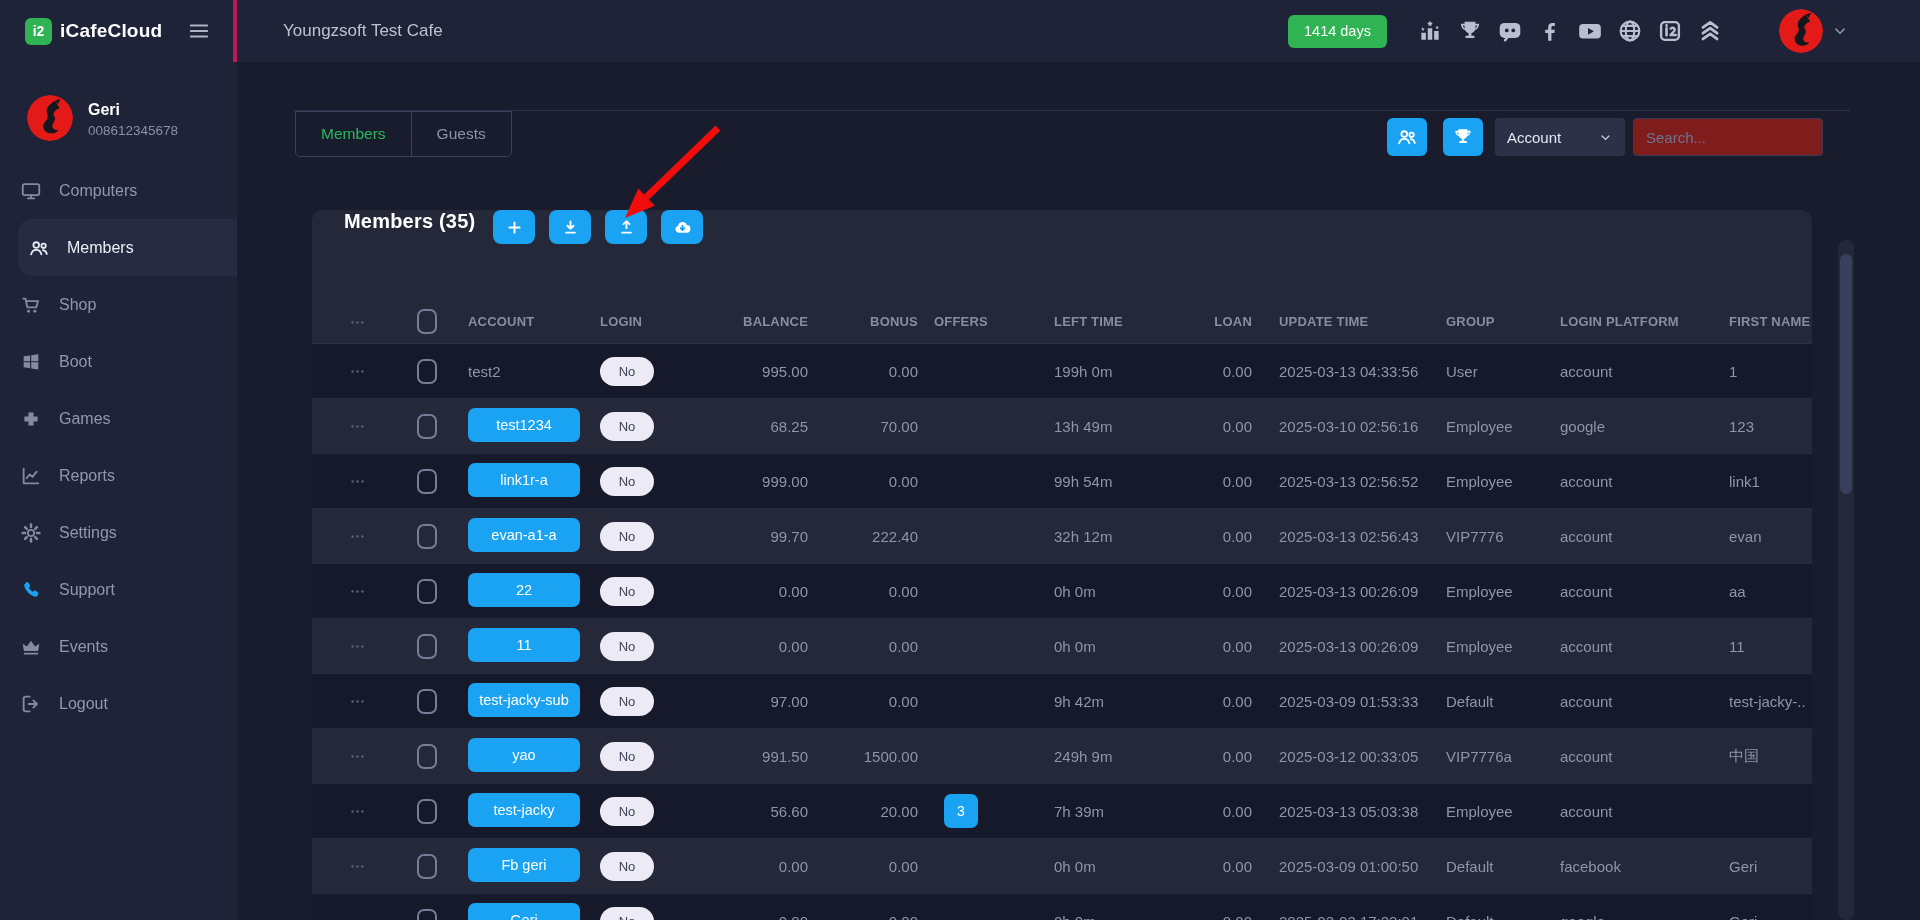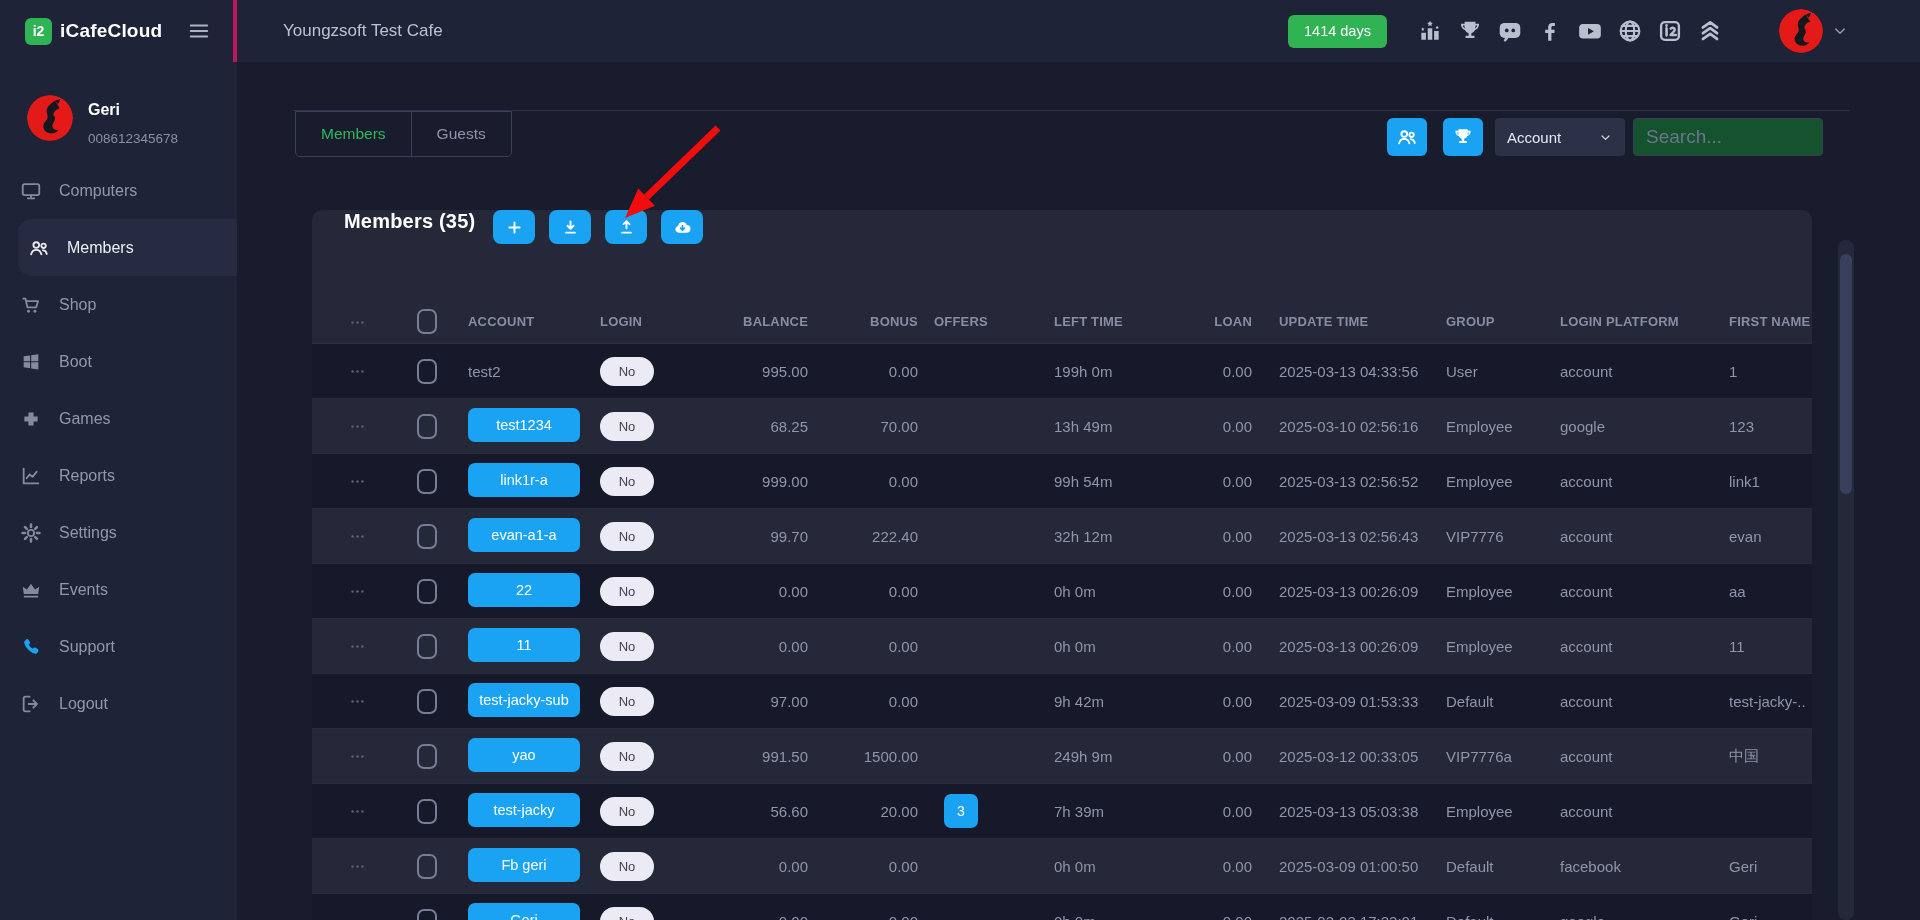--- a/index.html
+++ b/index.html
@@ -15,39 +15,39 @@
   .header-icons { position:absolute; left:1416px; top:17px; display:flex; gap:13px; color:#b9bfce; align-items:center; }
   .h-icon { width:27px; height:27px; display:inline-flex; align-items:center; justify-content:center; }
   .hdr-avatar { position:absolute; left:1779px; top:9px; width:44px; height:44px; border-radius:50%; overflow:hidden; }
   .hdr-chevron { position:absolute; left:1831px; top:22px; color:#8f95aa; }
 
   .sidebar { position:absolute; left:0; top:62px; width:237px; height:858px; background:#1f2337; z-index:4; }
   .user-block { height:100px; display:flex; padding:33px 0 0 27px; }
   .side-avatar { width:46px; height:46px; border-radius:50%; overflow:hidden; flex:none; }
   .user-meta { margin-left:15px; padding-top:6px; }
   .user-name { color:#fff; font-weight:bold; font-size:16px; }
-  .user-phone { color:#8b90a5; font-size:13.5px; margin-top:12px; }
+  .user-phone { color:#8b90a5; font-size:13.5px; margin-top:4px; }
   .side-item { height:57px; display:flex; align-items:center; padding-left:20px; gap:17px; color:#9298ac; font-size:16px; cursor:pointer; }
   .side-item .s-icon { color:#848aa0; display:inline-flex; width:22px; }
   .side-item.active { background:#262b41; border-radius:14px 0 0 14px; margin-left:18px; padding-left:10px; color:#eceef6; }
   .side-item.active .s-icon { color:#e6e9f2; }
   .red-dot { width:9px; height:9px; border-radius:50%; background:#ff2b2b; margin-left:2px; }
 
   .main { position:absolute; left:237px; top:62px; width:1683px; height:858px; background:#191c2c; overflow:hidden; }
   .top-line { position:absolute; left:56px; top:48px; width:1557px; height:1px; background:#2e3246; }
   .tabs { position:absolute; left:58px; top:49px; display:flex; }
   .tab { height:46px; line-height:44px; padding:0 25px; border:1px solid #3a4057; font-size:15.5px; color:#8e93a8; cursor:pointer; }
   .tab + .tab { margin-left:-1px; border-radius:0 0 5px 0; }
   .tab.active { color:#2eb85c; border-radius:0 0 0 5px; }
   .controls { position:absolute; top:56px; left:1150px; display:flex; align-items:center; }
   .blue-btn { width:40px; height:38px; background:#1aa3f3; border-radius:6px; color:#fff; display:flex; align-items:center; justify-content:center; cursor:pointer; }
   .ctl-gap16 { width:16px; } .ctl-gap12 { width:12px; } .ctl-gap8 { width:8px; }
   .select-box { width:130px; height:38px; background:#2c3147; border-radius:4px; color:#e6e8f0; font-size:15px; display:flex; align-items:center; padding:0 12px; cursor:pointer; }
   .select-box .sel-val { flex:1; }
-  .search-box { width:190px; height:38px; background:#14532d; border:1px solid #383e58; border-radius:4px; color:#aab0c4; font-size:19px; padding:0 12px; outline:none; }
+  .search-box { width:190px; height:38px; background:#7f1d1d; border:1px solid #383e58; border-radius:4px; color:#aab0c4; font-size:15px; padding:0 12px; outline:none; }
   .search-box::placeholder { color:#6d7390; }
 
   .card { position:absolute; left:75px; top:148px; width:1500px; height:720px; background:#242838; border-radius:10px 10px 0 0; overflow:hidden; }
   .card-head { height:90px; display:flex; align-items:flex-start; padding-left:32px; }
   .card-title { color:#fff; font-size:20px; font-weight:bold; letter-spacing:.2px; }
   .card-actions { display:flex; gap:14px; margin-left:18px; }
   .act-btn { width:42px; height:34px; background:#1aa3f3; border-radius:8px; color:#fff; display:flex; align-items:center; justify-content:center; cursor:pointer; }
 
   .trow { display:grid; grid-template-columns:90px 50px 140px 120px 100px 110px 78px 160px 98px 178px 114px 172px 90px; align-items:center; }
   .thead { height:44px; border-bottom:1px solid #2c3043; }
@@ -222,34 +222,34 @@
       <div class="side-item">
         <span class="s-icon">
           <svg viewBox="0 0 24 24" width="22" height="22" fill="none" stroke="currentColor" stroke-width="2" stroke-linecap="round" stroke-linejoin="round">
             <circle cx="12" cy="12" r="3.4"></circle>
             <path stroke-width="2.8" d="M12 2.8v2.7M12 18.5v2.7M2.8 12h2.7M18.5 12h2.7M5.5 5.5l1.9 1.9M16.6 16.6l1.9 1.9M18.5 5.5l-1.9 1.9M7.4 16.6l-1.9 1.9"></path>
           </svg>
         </span>
         <span class="s-label">Settings</span>
       </div>
       <div class="side-item">
+        <span class="s-icon" style="color:#1aa3f3">
+          <svg viewBox="0 0 24 24" width="22" height="22" fill="none" stroke="currentColor" stroke-width="2" stroke-linecap="round" stroke-linejoin="round">
+            <path fill="currentColor" stroke="none" d="M7 3.6c.8-.4 1.7-.2 2.2.6l1.5 2.2c.5.7.4 1.6-.2 2.2l-1 1c.7 1.5 2.9 3.7 4.4 4.4l1-1c.6-.6 1.5-.7 2.2-.2l2.2 1.5c.8.5 1 1.4.6 2.2l-.9 1.7c-.5.9-1.4 1.4-2.4 1.2C11.3 18.3 5.7 12.7 4.6 7.4c-.2-1 .3-1.9 1.2-2.4z"></path>
+          </svg>
+        </span>
+        <span class="s-label">Support</span>
+      </div>
+      <div class="side-item">
         <span class="s-icon">
           <svg viewBox="0 0 24 24" width="22" height="22" fill="none" stroke="currentColor" stroke-width="2" stroke-linecap="round" stroke-linejoin="round">
             <path fill="currentColor" stroke="none" d="M4.2 18.2h15.6v2H4.2zM4.2 16.4L3 8.4l4.6 3L12 5.2l4.4 6.2 4.6-3-1.2 8z"></path>
           </svg>
         </span>
         <span class="s-label">Events</span>
-      </div>
-      <div class="side-item">
-        <span class="s-icon" style="color:#1aa3f3">
-          <svg viewBox="0 0 24 24" width="22" height="22" fill="none" stroke="currentColor" stroke-width="2" stroke-linecap="round" stroke-linejoin="round">
-            <path fill="currentColor" stroke="none" d="M7 3.6c.8-.4 1.7-.2 2.2.6l1.5 2.2c.5.7.4 1.6-.2 2.2l-1 1c.7 1.5 2.9 3.7 4.4 4.4l1-1c.6-.6 1.5-.7 2.2-.2l2.2 1.5c.8.5 1 1.4.6 2.2l-.9 1.7c-.5.9-1.4 1.4-2.4 1.2C11.3 18.3 5.7 12.7 4.6 7.4c-.2-1 .3-1.9 1.2-2.4z"></path>
-          </svg>
-        </span>
-        <span class="s-label">Support</span>
       </div>
       <div class="side-item">
         <span class="s-icon">
           <svg viewBox="0 0 24 24" width="22" height="22" fill="none" stroke="currentColor" stroke-width="2" stroke-linecap="round" stroke-linejoin="round">
             <path d="M10.5 4H6a2 2 0 0 0-2 2v12a2 2 0 0 0 2 2h4.5"></path>
             <path d="M14.5 8l4 4-4 4M18.5 12H9.5"></path>
           </svg>
         </span>
         <span class="s-label">Logout</span>
       </div>

